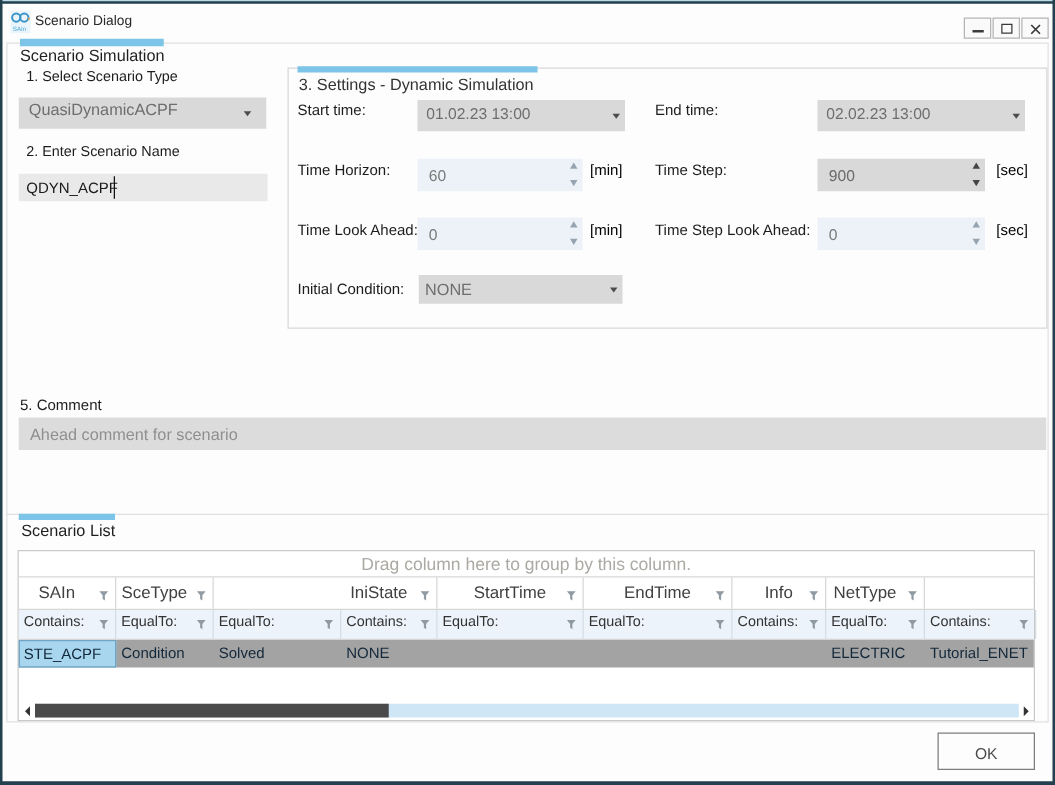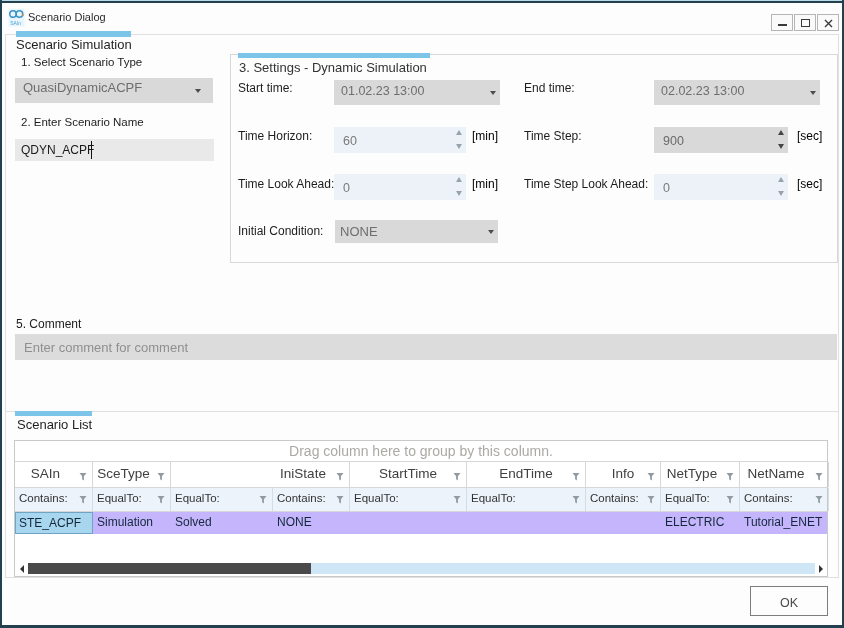--- a/index.html
+++ b/index.html
@@ -106,21 +106,21 @@
 <div class="abs lbl" style="left:797px; top:177px; font-size:12px; color:#000;">[sec]</div>
 
 <div class="abs lbl" style="left:238px; top:224px; font-size:12px;">Initial Condition:</div>
 <div class="abs ddown" style="left:335px; top:220px; width:163px; height:23px;">
   <div class="abs" style="left:5px; top:4px; font-size:13px;">NONE</div>
   <div class="ddtri" style="left:153px; top:10px;"></div>
 </div>
 
 <div class="abs lbl" style="left:16px; top:317px; font-size:12px;">5. Comment</div>
 <div class="abs" style="left:15px; top:334px; width:822px; height:26px; background:#dcdcdc;">
-  <div class="abs" style="left:9px; top:6px; font-size:13px; color:#8f8f8f;">Enter comment for comment</div>
+  <div class="abs" style="left:9px; top:6px; font-size:13px; color:#8f8f8f;">Ahead comment for scenario</div>
 </div>
 
 <div class="abs" style="left:5px; top:411px; width:834px; height:1px; background:#e0e0e0;"></div>
 <div class="abs bluebar" style="left:15px; top:411px; width:77px; height:5px;"></div>
 <div class="abs lbl" style="left:17px; top:417px; font-size:13px; color:#1f1f1f;">Scenario List</div>
 
 <div class="abs" style="left:14px; top:440px; width:814px; height:137px; border:1px solid #c9c9c9; background:#fff;"></div>
 <div class="abs" style="left:15px; top:441px; width:812px; height:21px; border-bottom:1px solid #d7d7d7; color:#aba9a3; font-size:14px; text-align:center; line-height:20px;">Drag column here to group by this column.</div>
 
 <div id="hdr" class="abs" style="left:15px; top:462px; width:812px; height:26px; border-bottom:1px solid #d7d7d7;">
@@ -173,28 +173,20 @@
       </div>
     </div>
     <div class="abs" style="left:646px; top:0; width:79px; height:100%; border-right:1px solid #d7d7d7;">
       <div class="abs" style="left:0; right:16px; top:4px; text-align:center; font-size:13.5px; color:#404040;">NetType</div>
       <div class="abs" style="right:5px; top:10px;">
         <svg width="8" height="9" viewBox="0 0 8 9" style="display:block;">
           <path d="M0.5 1 H7.5 L4.9 4.2 V8.4 L3.1 7.2 V4.2 Z" fill="#8f9aa2"></path>
         </svg>
       </div>
     </div>
-    <div class="abs" style="left:725px; top:0; width:89px; height:100%; border-right:1px solid #d7d7d7;">
-      <div class="abs" style="left:0; right:16px; top:4px; text-align:center; font-size:13.5px; color:#404040;">NetName</div>
-      <div class="abs" style="right:5px; top:10px;">
-        <svg width="8" height="9" viewBox="0 0 8 9" style="display:block;">
-          <path d="M0.5 1 H7.5 L4.9 4.2 V8.4 L3.1 7.2 V4.2 Z" fill="#8f9aa2"></path>
-        </svg>
-      </div>
-    </div>
   </div>
 <div id="flt" class="abs" style="left:15px; top:488px; width:812px; height:24px; background:#ecf3fa; border-bottom:1px solid #d7d7d7;">
     <div class="abs" style="left:0px; top:0; width:78px; height:100%; border-right:1px solid #d3dde6;">
       <div class="abs" style="left:4px; top:4px; font-size:11.5px; color:#333;">Contains:</div>
       <div class="abs" style="right:5px; top:7px;">
         <svg width="8" height="9" viewBox="0 0 8 9" style="display:block;">
           <path d="M0.5 1 H7.5 L4.9 4.2 V8.4 L3.1 7.2 V4.2 Z" fill="#8f9aa2"></path>
         </svg>
       </div>
     </div>
@@ -256,26 +248,26 @@
     </div>
     <div class="abs" style="left:725px; top:0; width:89px; height:100%; border-right:1px solid #d3dde6;">
       <div class="abs" style="left:4px; top:4px; font-size:11.5px; color:#333;">Contains:</div>
       <div class="abs" style="right:5px; top:7px;">
         <svg width="8" height="9" viewBox="0 0 8 9" style="display:block;">
           <path d="M0.5 1 H7.5 L4.9 4.2 V8.4 L3.1 7.2 V4.2 Z" fill="#8f9aa2"></path>
         </svg>
       </div>
     </div>
   </div>
-<div id="dat" class="abs" style="left:15px; top:512px; width:812px; height:22px; background:#c4b5fd;">
+<div id="dat" class="abs" style="left:15px; top:512px; width:812px; height:22px; background:#a3a3a3;">
     <div class="abs" style="left:0px; top:0; width:78px; height:100%; border:1px solid #6fa4c4; background:#a8d6ee;">
       <div class="abs" style="left:3px; top:3px; font-size:12px; color:#13283a; white-space:nowrap;">STE_ACPF</div>
     </div>
     <div class="abs" style="left:78px; top:0; width:78px; height:100%; ">
-      <div class="abs" style="left:4px; top:3px; font-size:12px; color:#13283a; white-space:nowrap;">Simulation</div>
+      <div class="abs" style="left:4px; top:3px; font-size:12px; color:#13283a; white-space:nowrap;">Condition</div>
     </div>
     <div class="abs" style="left:156px; top:0; width:102px; height:100%; ">
       <div class="abs" style="left:4px; top:3px; font-size:12px; color:#13283a; white-space:nowrap;">Solved</div>
     </div>
     <div class="abs" style="left:258px; top:0; width:77px; height:100%; ">
       <div class="abs" style="left:4px; top:3px; font-size:12px; color:#13283a; white-space:nowrap;">NONE</div>
     </div>
     <div class="abs" style="left:571px; top:0; width:75px; height:100%; ">
       <div class="abs" style="left:4px; top:3px; font-size:12px; color:#13283a; white-space:nowrap;"></div>
     </div>

